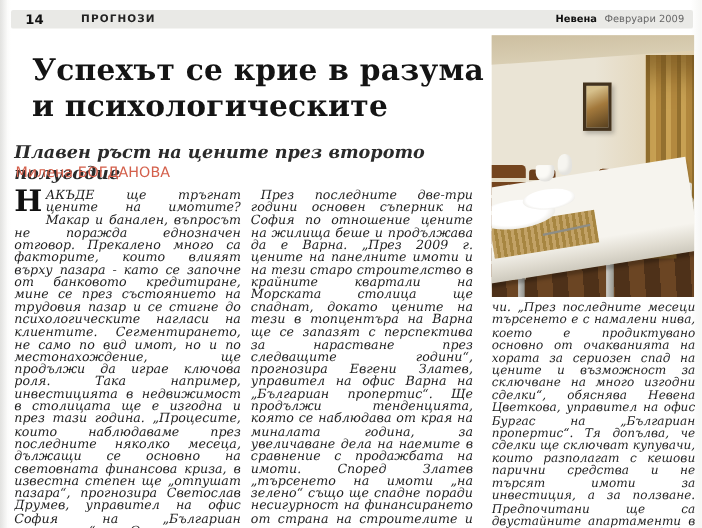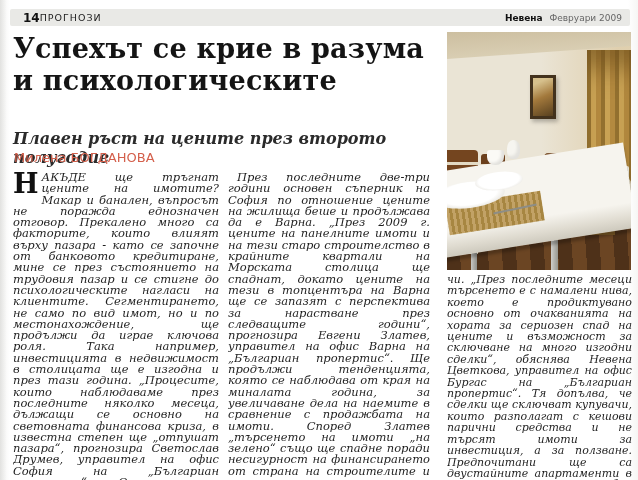--- a/index.html
+++ b/index.html
@@ -13,27 +13,27 @@
     background:linear-gradient(90deg,#f3f3f1 0px,#ffffff 10px,#ffffff 628px,#f6f6f4 638px);
   }
   
   .header-bar {
     position:absolute; left:10px; top:9px; width:620px; height:17px;
     background:#e9e9e6; border-radius:2px;
     display:flex; align-items:center;
     font-family:"DejaVu Sans", sans-serif;
   }
   .page-num { font-size:12px; font-weight:bold; color:#111; margin-left:13px; }
-  .section  { font-size:9.5px; font-weight:normal; letter-spacing:1px; color:#222; }
+  .section  { font-size:9.5px; font-weight:bold; letter-spacing:1px; color:#222; margin-left:34px; }
   .issue-info { margin-left:auto; margin-right:8px; font-size:9px; }
   .mag  { font-weight:bold; color:#111; }
   .date { color:#666; margin-left:4px; }
   
   .headline {
-    position:absolute; left:13px; top:33px; width:430px; margin:0;
+    position:absolute; left:13px; top:33px; width:430px; margin:16px;
     font-size:27px; line-height:32px; font-weight:bold; color:#141414;
     letter-spacing:0.2px;
   }
   .headline span { display:block; }
   .subtitle {
     position:absolute; left:13px; top:129px; width:430px; margin:0;
     font-size:16px; font-weight:bold; font-style:italic; color:#2b2b2b;
   }
   .byline {
     position:absolute; left:14px; top:150px;

